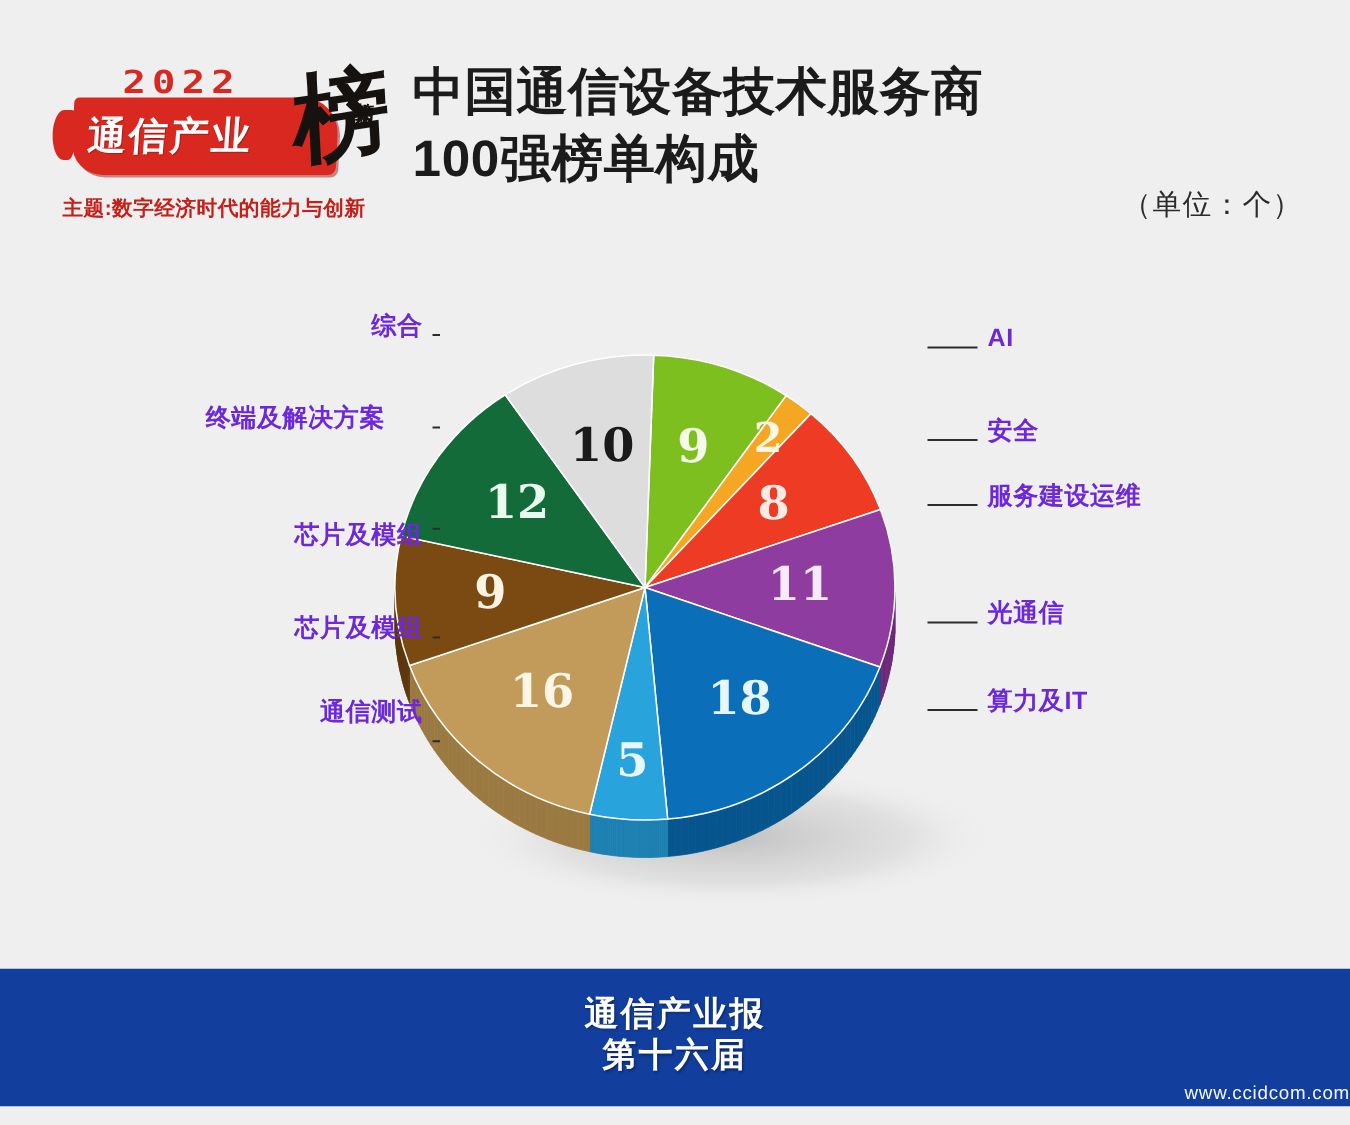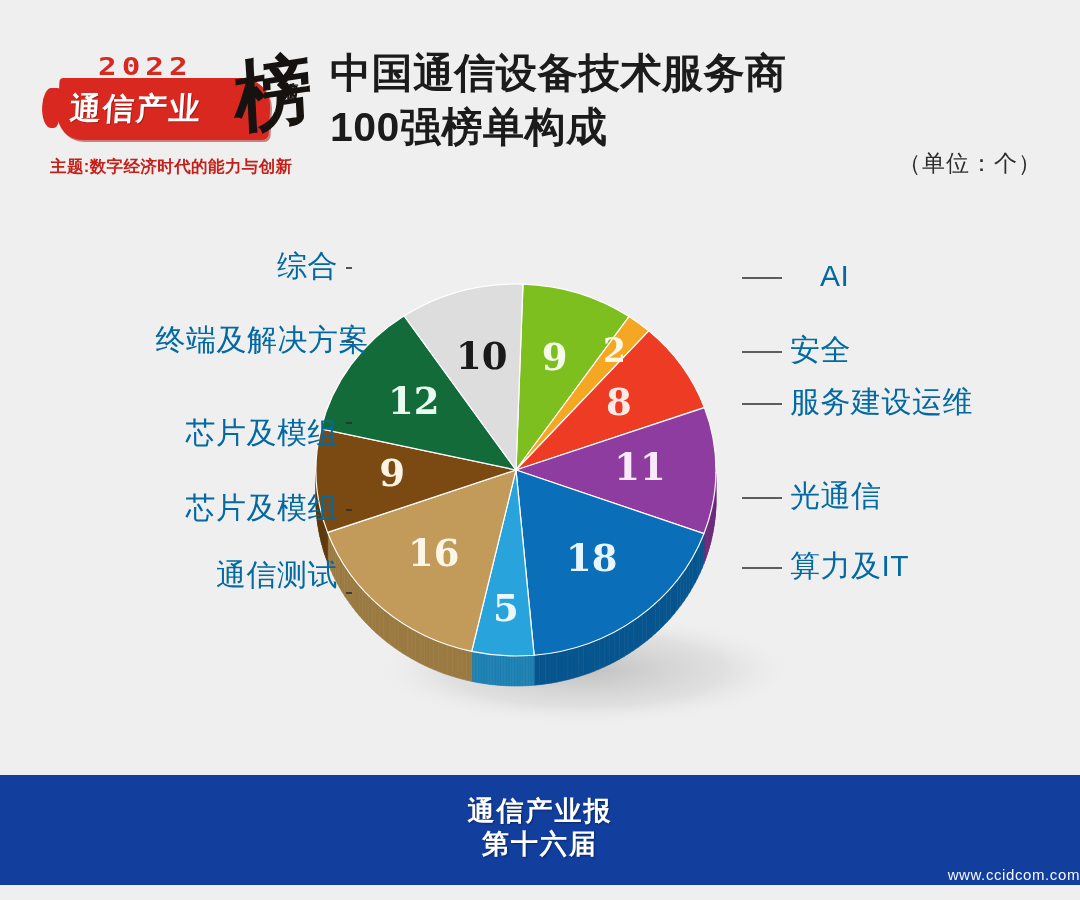--- a/index.html
+++ b/index.html
@@ -72,21 +72,21 @@
   .slice-label{
     font-weight:bold;
     font-family:"DejaVu Serif","Liberation Serif",serif;
     text-anchor:middle;dominant-baseline:middle;
     paint-order:stroke;
   }
   .leader{stroke:#2c2c2c;stroke-width:1.6;fill:none;}
 
   
   .cal{
-    position:absolute;font-size:30px;font-weight:normal;color:#0369a1;
+    position:absolute;font-size:20px;font-weight:bold;color:#6d28d9;
     white-space:nowrap;line-height:1;letter-spacing:.5px;
   }
   .cal.left{text-align:right;}
   .cal.right{text-align:left;}
 
   
   .footer{
     position:absolute;left:0;top:775px;width:1080px;height:110px;
     background:#123E9E;
   }
@@ -330,27 +330,27 @@
           <text x="505.9" y="411.0" class="slice-label" fill="#e9f8ff" font-size="37">5</text>
           <text x="433.7" y="356.2" class="slice-label" fill="#fdf6e6" font-size="37">16</text>
           <text x="392.2" y="276.8" class="slice-label" fill="#fff4e4" font-size="37">9</text>
           <text x="413.7" y="204.8" class="slice-label" fill="#e8fbef" font-size="37">12</text>
           <text x="481.8" y="159.1" class="slice-label" fill="#1a1a1a" font-size="37">10</text>
         </g>
     </svg>
 
     <div id="callout-left">
         <div class="cal left" style="top: 51px; right: 742px;">综合</div>
-        <div class="cal left" style="top: 125px; right: 711px; margin-left: 38px;">终端及解决方案</div>
+        <div class="cal left" style="top: 125px; right: 772px; margin-left: 38px;">终端及解决方案</div>
         <div class="cal left" style="top: 206px; right: 742px; margin-top: 12px;">芯片及模组</div>
         <div class="cal left" style="top: 293px; right: 742px;">芯片及模组</div>
         <div class="cal left" style="top: 360px; right: 742px;">通信测试</div>
       </div>
     <div id="callout-right">
-        <div class="cal right" style="top: 61px; left: 820px;">AI</div>
+        <div class="cal right" style="top: 61px; left: 790px;">AI</div>
         <div class="cal right" style="top: 135px; left: 790px;">安全</div>
         <div class="cal right" style="top: 187px; left: 790px;">服务建设运维</div>
         <div class="cal right" style="top: 281px; left: 790px;">光通信</div>
         <div class="cal right" style="top: 351px; left: 790px;">算力及IT</div>
       </div>
   </div>
 
   <div class="footer">
     <div class="footer-inner">
       <div class="f1">通信产业报</div>

